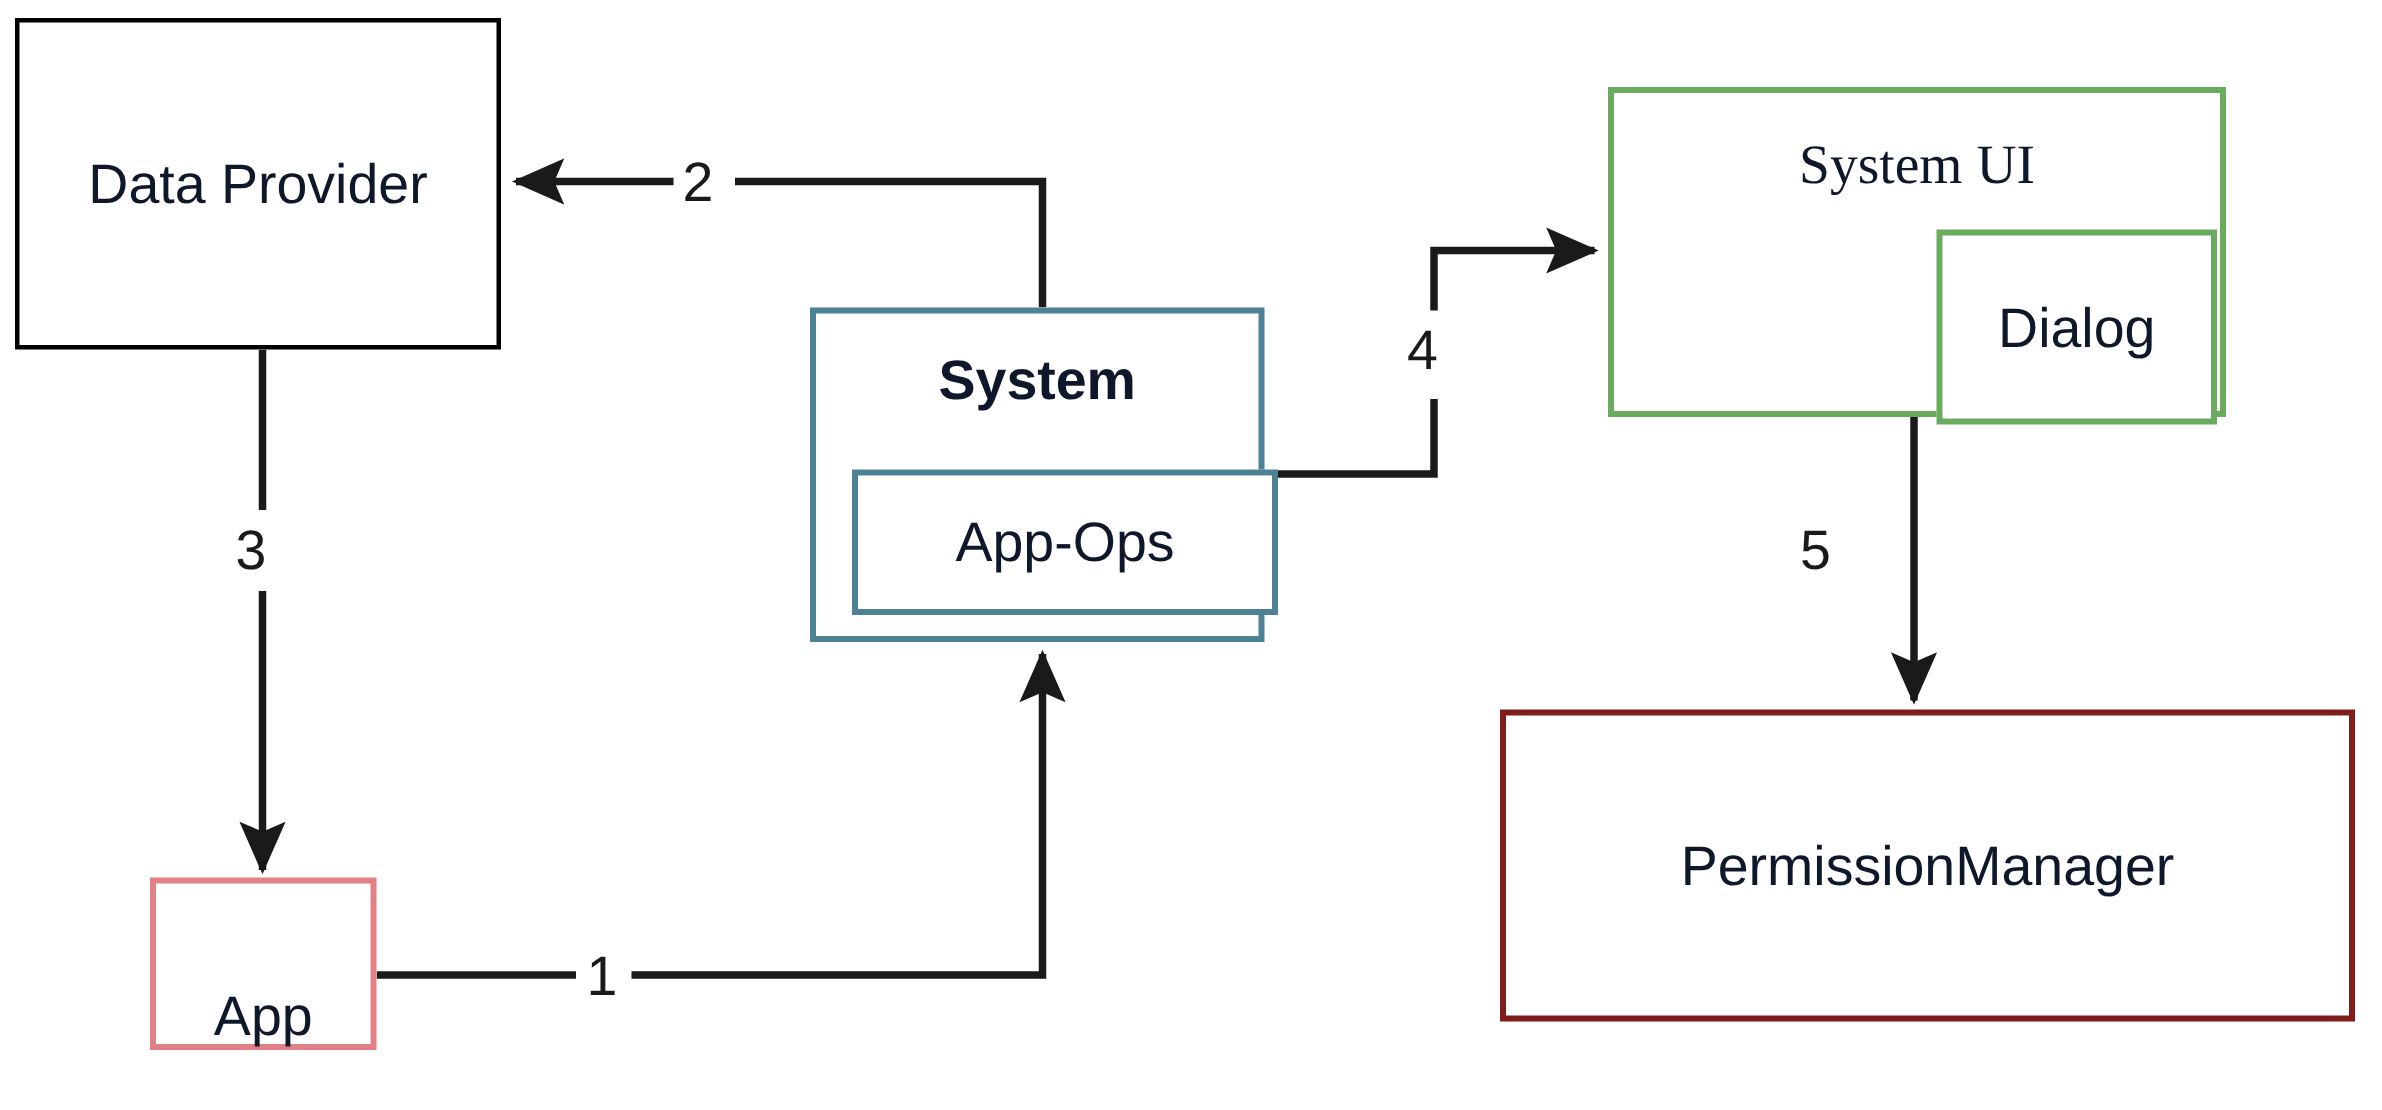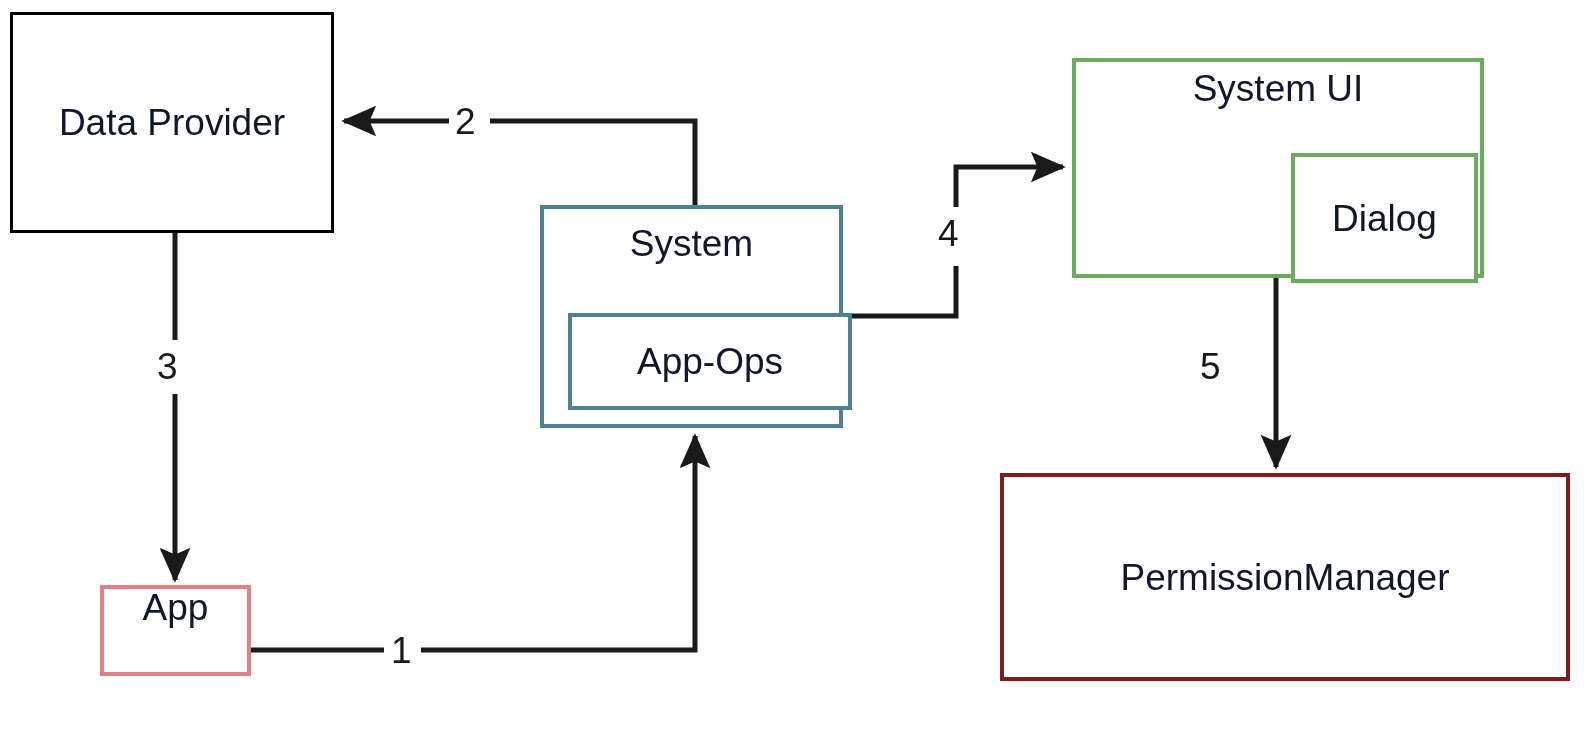--- a/index.html
+++ b/index.html
@@ -42,54 +42,56 @@
   #node-data-provider {
     left: 10px;  top: 12px;
     width: 324px; height: 221px;
     border: 3px solid #000000;
     align-items: center;
   }
   #node-data-provider .node-label { font-size: 37px; }
   
   #node-app {
     left: 100px; top: 585px;
-    width: 151px; height: 91px;
+    width: 151px; height: 115px;
     border: 4px solid #e28086;
-    align-items: flex-start;
+    align-items: flex-end;
   }
   #node-app .node-label { font-size: 37px; }
   
   #node-system {
     left: 540px; top: 205px;
     width: 303px; height: 223px;
     border: 4px solid #4d8295;
     align-items: flex-start;
   }
   #node-system > .node-label {
     font-size: 37px;
-    margin-top: 16px;
+    margin-top: 26px;
+    font-weight: bold;
   }
   
   #node-app-ops {
     left: 568px; top: 313px;
     width: 284px; height: 97px;
     border: 4px solid #4d8295;
     align-items: center;
   }
   #node-app-ops .node-label { font-size: 37px; }
   
   #node-system-ui {
     left: 1072px; top: 58px;
     width: 412px; height: 220px;
     border: 4px solid #6aab60;
     align-items: flex-start;
   }
   #node-system-ui > .node-label {
     font-size: 37px;
-    margin-top: 8px;
+    margin-top: 30px;
+    font-family: Liberation Serif, serif;
   }
   
   #node-dialog {
     left: 1291px; top: 153px;
     width: 187px; height: 130px;
     border: 4px solid #6aab60;
     align-items: center;
   }
   #node-dialog .node-label { font-size: 37px; }
   

